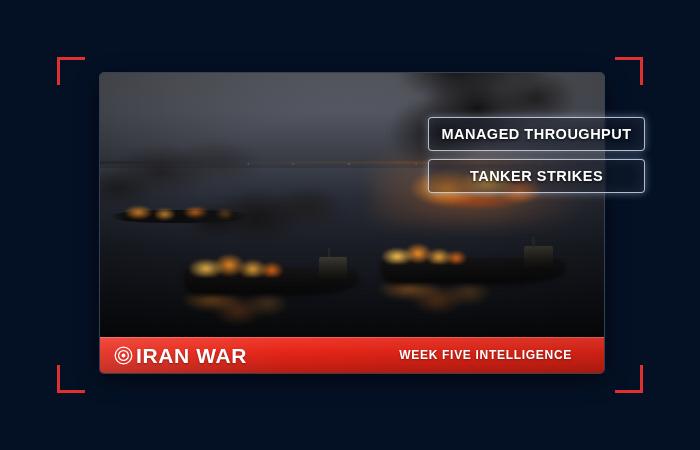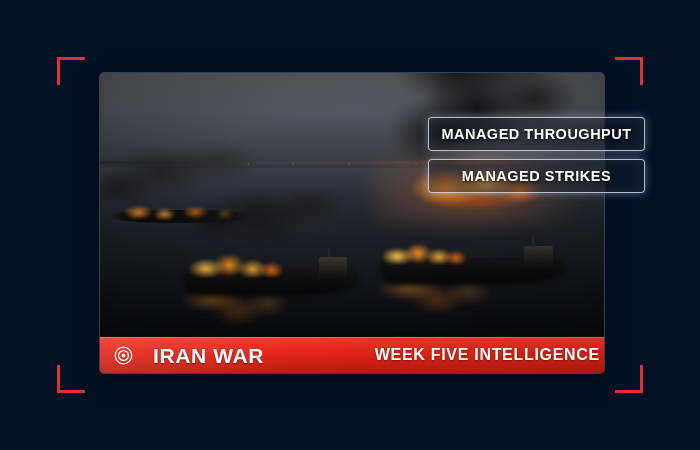--- a/index.html
+++ b/index.html
@@ -181,32 +181,32 @@
     background:linear-gradient(180deg,#f0392c 0%, #e32518 42%, #cf2014 72%, #b81b10 100%);
     display:flex; align-items:center;
     box-shadow:inset 0 1px 0 rgba(255,255,255,.22);
   }
   #redbar:before {
     content:""; position:absolute; inset:0;
     background:linear-gradient(90deg, rgba(255,255,255,.10), rgba(255,255,255,0) 38%, rgba(0,0,0,.10));
     pointer-events:none;
   }
   #brand {
-    display:flex; align-items:center; gap:20px;
+    display:flex; align-items:center; gap:3px;
     margin-left:14px; position:relative; z-index:2;
   }
   #target-icon { width:19px; height:19px; flex:none; display:block; }
   #brand-text {
     color:#fff; font-size:21px; font-weight:700; letter-spacing:.6px;
     text-shadow:0 1px 2px rgba(0,0,0,.35);
     line-height:1;
   }
   #week-text {
-    color:#fff; font-size:16px; font-weight:700; letter-spacing:.7px;
-    margin-left:auto; margin-right:4px; position:relative; z-index:2;
+    color:#fff; font-size:12px; font-weight:700; letter-spacing:.7px;
+    margin-left:auto; margin-right:32px; position:relative; z-index:2;
     text-shadow:0 1px 2px rgba(0,0,0,.35);
     line-height:1;
   }
 
   
   #btnstack {
     position:absolute; left:428px; top:117px;
     display:flex; flex-direction:column; gap:8px;
     z-index:5;
   }
@@ -277,16 +277,16 @@
         </svg>
         <span id="brand-text">IRAN WAR</span>
       </div>
       <span id="week-text">WEEK FIVE INTELLIGENCE</span>
     </div>
 
   </div>
 
   <div id="btnstack">
     <div class="obtn">MANAGED THROUGHPUT</div>
-    <div class="obtn">MANAGED STRIKES</div>
+    <div class="obtn">TANKER STRIKES</div>
   </div>
 
 </div>
 
 </body></html>

